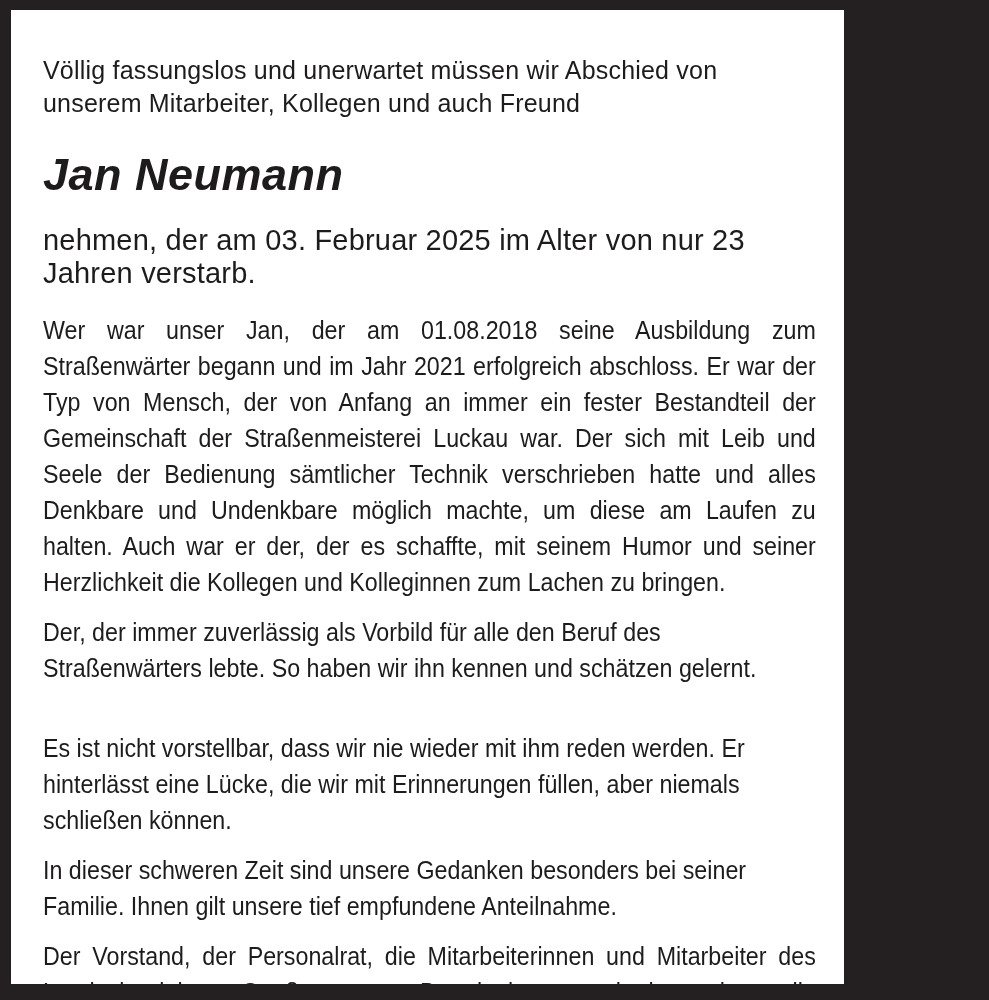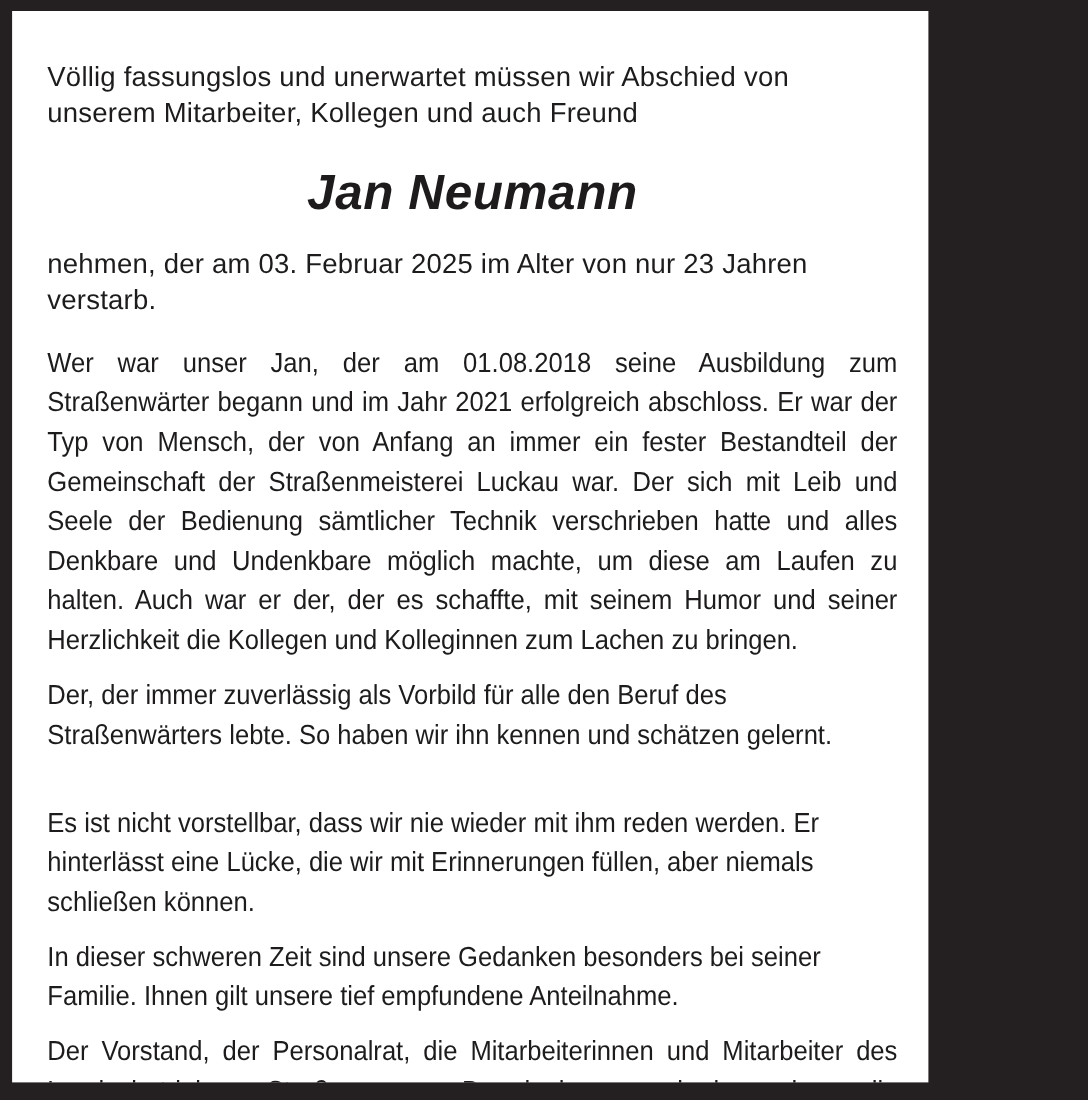--- a/index.html
+++ b/index.html
@@ -35,26 +35,26 @@
     font-size: 25px;
     line-height: 33px;
     letter-spacing: 0.2px;
   }
   .name {
     margin-top: 30px;
     font-size: 45px;
     line-height: 50px;
     font-weight: bold;
     font-style: italic;
-    text-align: center;
+    text-align: left;
     letter-spacing: 0.5px;
   }
   .after {
     margin-top: 24px;
-    font-size: 25px;
+    font-size: 29px;
     line-height: 33px;
     letter-spacing: 0.2px;
   }
   .body {
     font-size: 25px;
     line-height: 36px;
     margin-top: 14px;
   }
   
   .cond {

